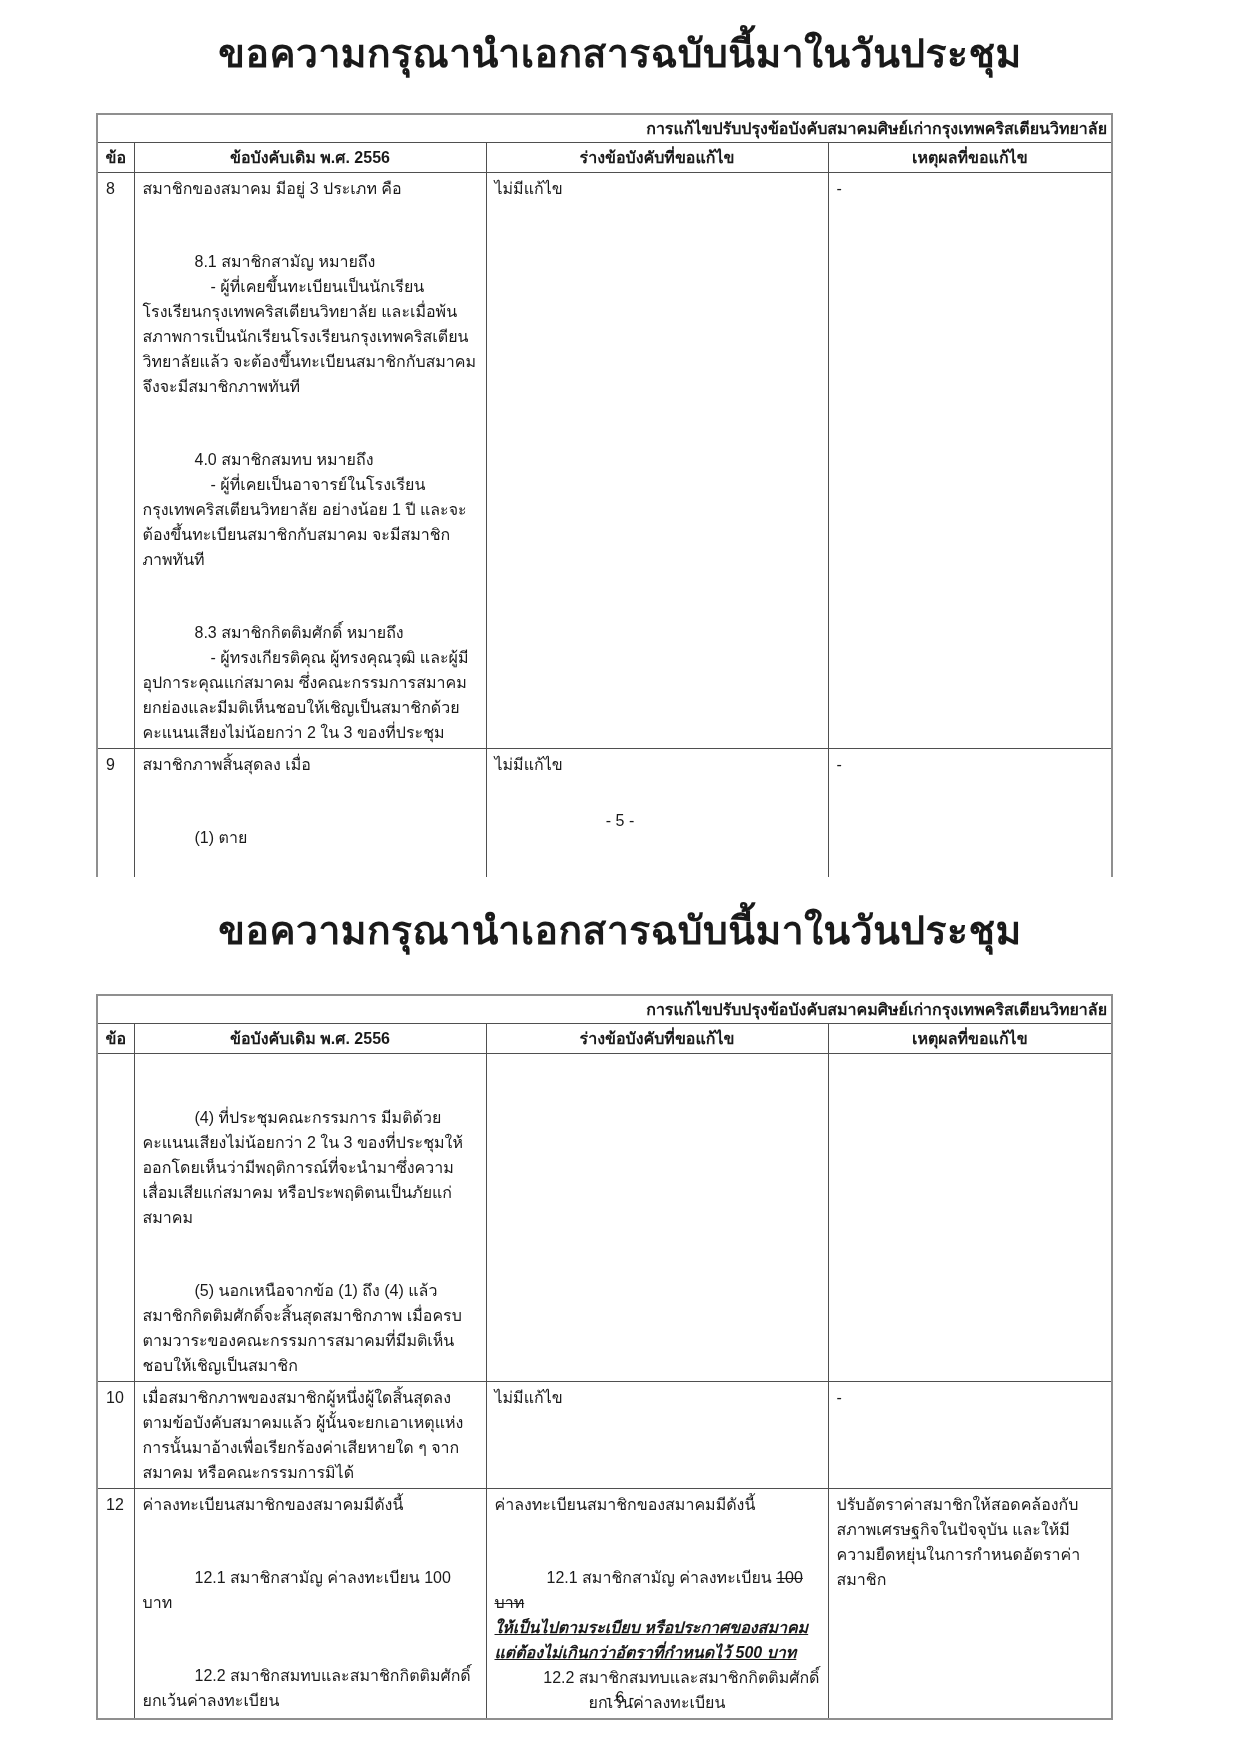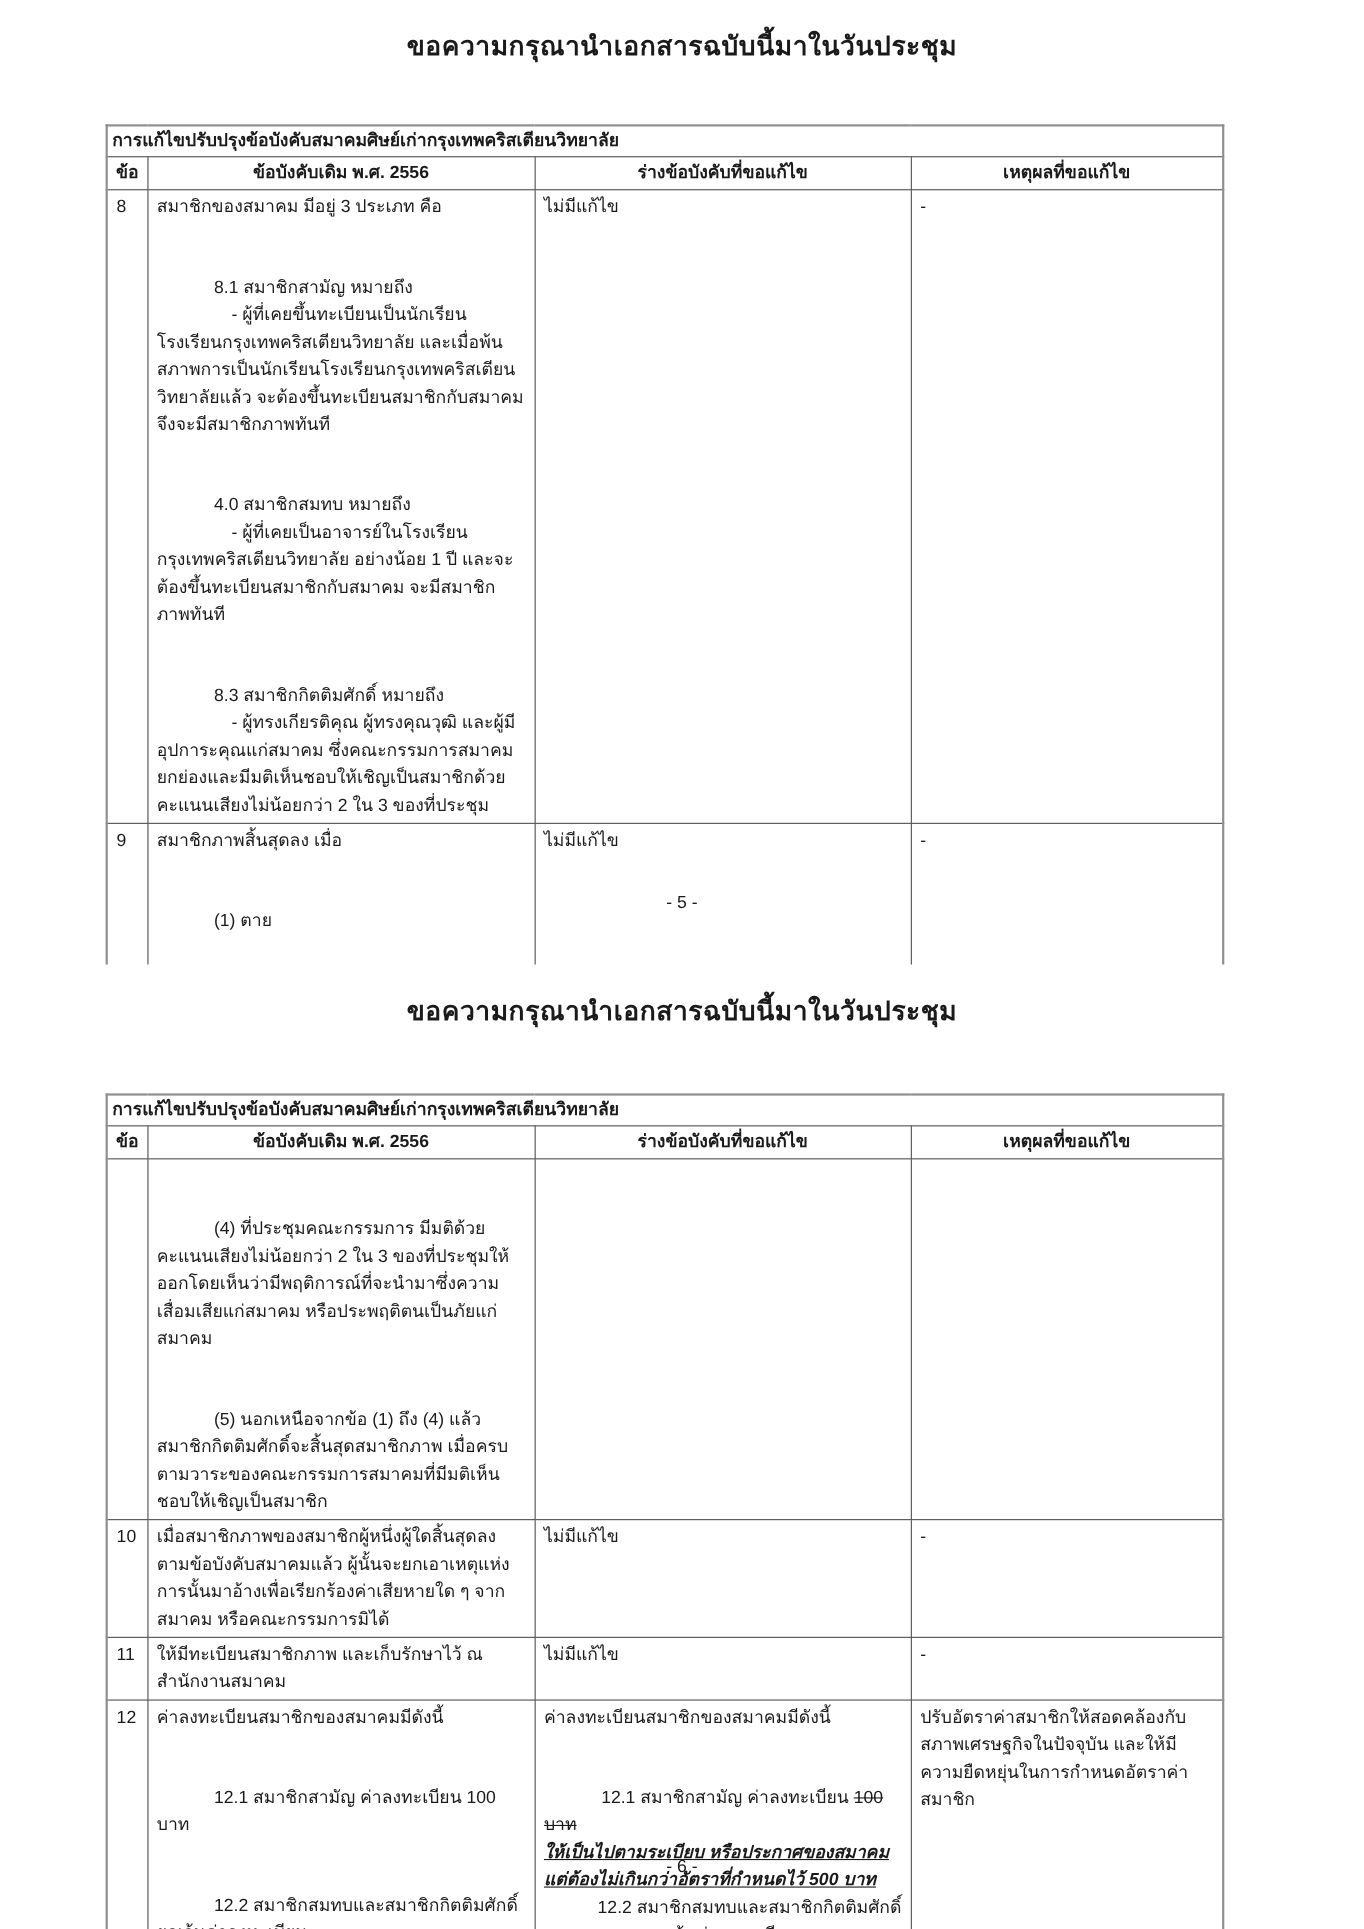--- a/index.html
+++ b/index.html
@@ -13,21 +13,21 @@
   .page {
     position: relative;
     width: 1240px; height: 877px;
     overflow: hidden;
     background: #ffffff;
   }
   .doc-title {
     position: absolute;
     top: 22px; left: 0; width: 100%;
     text-align: center;
-    font-size: 24px;
+    font-size: 39px;
     font-weight: bold;
     letter-spacing: 0.5px;
   }
   table.amend {
     position: absolute;
     left: 96px;
     width: 1015px;
     border-collapse: collapse;
     table-layout: fixed;
     border: 2px solid #8f8f8f;
@@ -38,21 +38,21 @@
     border: 1px solid #4f4f4f;
     vertical-align: top;
     font-size: 16px;
     line-height: 25px;
     padding: 3px 8px;
     font-weight: normal;
     text-align: left;
     overflow: hidden;
   }
   tr.tbl-title th {
-    text-align: left;
+    text-align: right;
     font-weight: bold;
     height: 26px;
     padding: 1px 4px;
   }
   tr.col-heads th {
     text-align: center;
     font-weight: bold;
     height: 28px;
     padding: 2px 4px;
     margin-left: 39px;
@@ -168,28 +168,20 @@
       </tr>
       <tr>
         <td class="no-cell">10</td>
         <td>
           <p>เมื่อสมาชิกภาพของสมาชิกผู้หนึ่งผู้ใดสิ้นสุดลงตามข้อบังคับสมาคมแล้ว ผู้นั้นจะยกเอาเหตุแห่งการนั้นมาอ้างเพื่อเรียกร้องค่าเสียหายใด ๆ จากสมาคม หรือคณะกรรมการมิได้</p>
         </td>
         <td class="center-cell">ไม่มีแก้ไข</td>
         <td class="center-cell">-</td>
       </tr>
       <tr>
-        <td class="no-cell">11</td>
-        <td>
-          <p>ให้มีทะเบียนสมาชิกภาพ และเก็บรักษาไว้ ณ สำนักงานสมาคม</p>
-        </td>
-        <td class="center-cell">ไม่มีแก้ไข</td>
-        <td class="center-cell">-</td>
-      </tr>
-      <tr>
         <td class="no-cell">12</td>
         <td>
           <p>ค่าลงทะเบียนสมาชิกของสมาคมมีดังนี้</p>
           <p class="ind">12.1 สมาชิกสามัญ ค่าลงทะเบียน 100 บาท</p>
           <p class="ind">12.2 สมาชิกสมทบและสมาชิกกิตติมศักดิ์ ยกเว้นค่าลงทะเบียน</p>
         </td>
         <td>
           <p>ค่าลงทะเบียนสมาชิกของสมาคมมีดังนี้</p>
           <p class="ind"><span>12.1 สมาชิกสามัญ ค่าลงทะเบียน </span><span class="strike">100 บาท</span></p>
           <p class="emph">ให้เป็นไปตามระเบียบ หรือประกาศของสมาคม</p>

